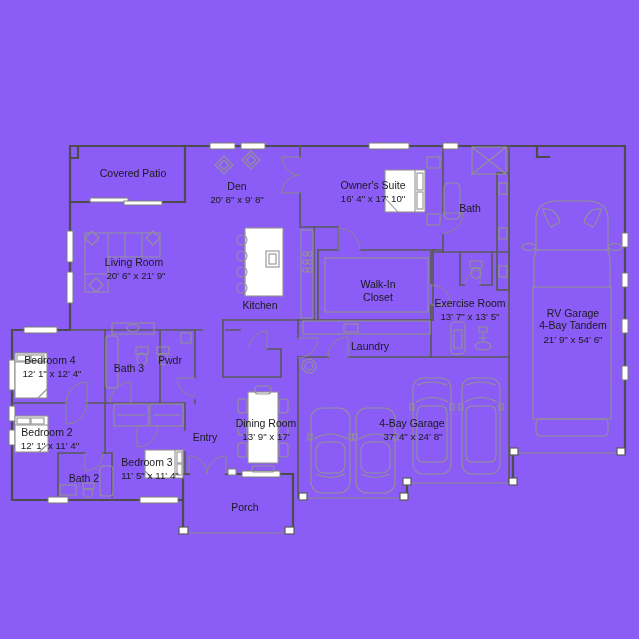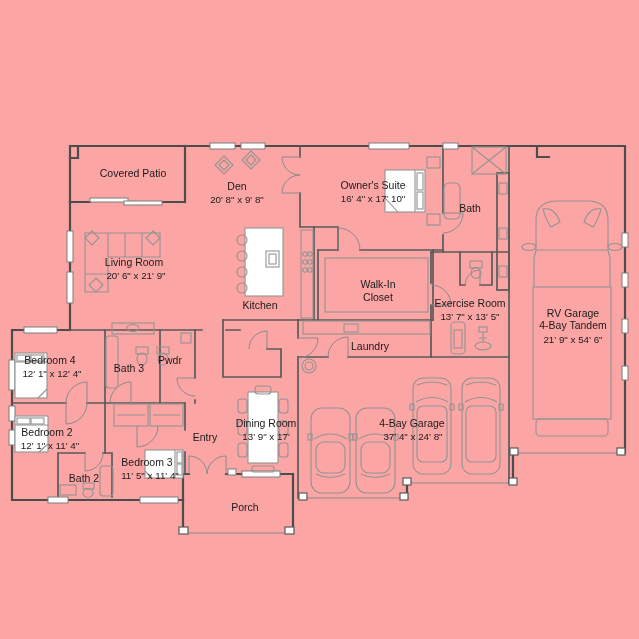--- a/index.html
+++ b/index.html
@@ -1,16 +1,16 @@
 <!DOCTYPE html>
 <html><head>
 <meta charset="utf-8">
 <style>
   html,body{margin:0;padding:0;background:#ffffff;}
-  .canvas{position:relative;width:639px;height:639px;background:#fca5a5;overflow:hidden;}
+  .canvas{position:relative;width:639px;height:639px;background:#8b5cf6;overflow:hidden;}
   svg{position:absolute;left:0;top:0;}
   .walls{stroke:#4c4c4c;stroke-width:2.2;fill:none;stroke-linecap:square;}
   .iwalls{stroke:#5a5a5a;stroke-width:1.7;fill:none;stroke-linecap:square;}
   .thin{stroke:#8a8a8a;stroke-width:1.1;fill:none;}
   .win{fill:#ffffff;stroke:#7d7d7d;stroke-width:1;}
   .door{stroke:#8a8a8a;stroke-width:1;fill:none;}
   .furn{stroke:#939393;stroke-width:1.1;fill:#ffffff;}
   .furnl{stroke:#939393;stroke-width:1.1;fill:none;}
   .post{fill:#ffffff;stroke:#5a5a5a;stroke-width:1.2;}
   .lbl{font-family:"Liberation Sans",sans-serif;font-size:10.5px;fill:#1a1a1a;text-anchor:middle;}

